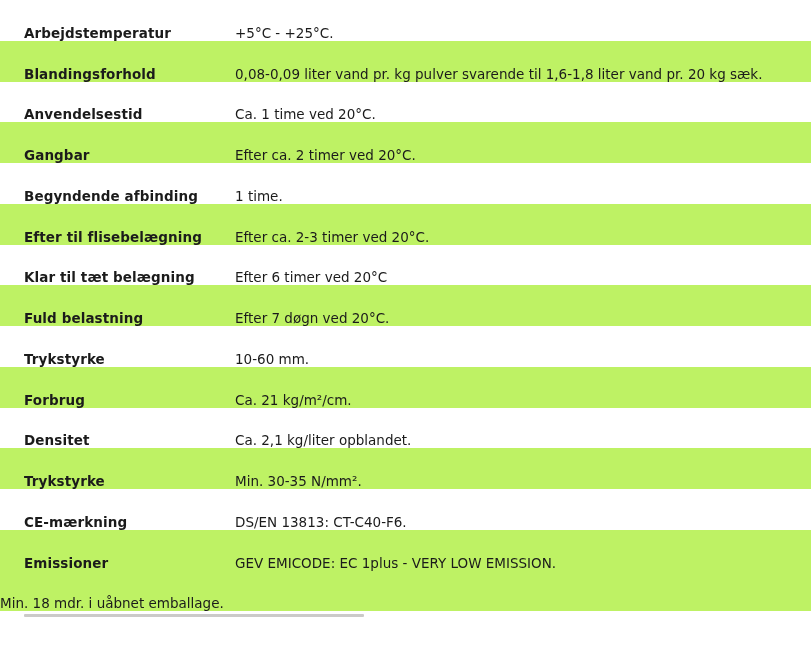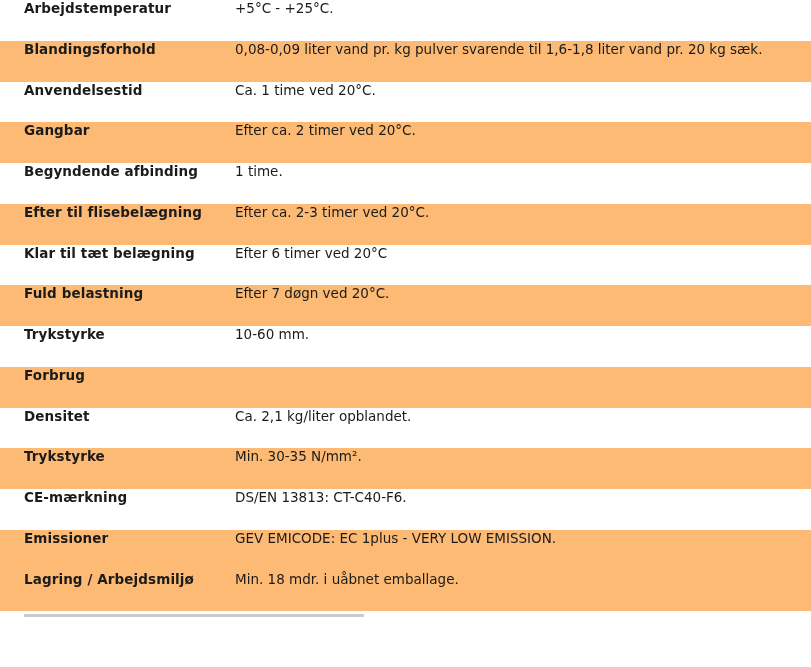--- a/index.html
+++ b/index.html
@@ -11,26 +11,26 @@
     width: 811px;
     height: 667px;
     overflow: hidden;
     font-family: "DejaVu Sans", "Liberation Sans", sans-serif;
   }
   .spec-table {
     width: 811px;
   }
   .spec-row {
     display: flex;
-    align-items: flex-start;
+    align-items: flex-end;
     height: 40.75px;
     box-sizing: border-box;
   }
   .spec-row.alt {
-    background: #fdba74;
+    background: #bef264;
   }
   .cell-label {
     flex: 0 0 235px;
     box-sizing: border-box;
     padding-left: 24px;
     font-size: 13.5px;
     font-weight: bold;
     color: #1b1b1b;
     white-space: nowrap;
     letter-spacing: 0.1px;
@@ -93,38 +93,38 @@
     <div class="spec-row alt">
       <div class="cell-label">Fuld belastning</div>
       <div class="cell-value">Efter 7 døgn ved 20°C.</div>
     </div>
     <div class="spec-row">
       <div class="cell-label">Trykstyrke</div>
       <div class="cell-value">10-60 mm.</div>
     </div>
     <div class="spec-row alt">
       <div class="cell-label">Forbrug</div>
+      <div class="cell-value">Ca. 21 kg/m²/cm.</div>
     </div>
     <div class="spec-row">
       <div class="cell-label">Densitet</div>
       <div class="cell-value">Ca. 2,1 kg/liter opblandet.</div>
     </div>
     <div class="spec-row alt">
       <div class="cell-label">Trykstyrke</div>
       <div class="cell-value">Min. 30-35 N/mm².</div>
     </div>
     <div class="spec-row">
       <div class="cell-label">CE-mærkning</div>
       <div class="cell-value">DS/EN 13813: CT-C40-F6.</div>
     </div>
     <div class="spec-row alt">
       <div class="cell-label">Emissioner</div>
       <div class="cell-value">GEV EMICODE: EC 1plus - VERY LOW EMISSION.</div>
     </div>
     <div class="spec-row alt">
-      <div class="cell-label">Lagring / Arbejdsmiljø</div>
       <div class="cell-value">Min. 18 mdr. i uåbnet emballage.</div>
     </div>
   </div>
 
 <div class="bottom-strip">
   <div class="clipped-next-row-remnant"></div>
 </div>
 
 </body></html>

